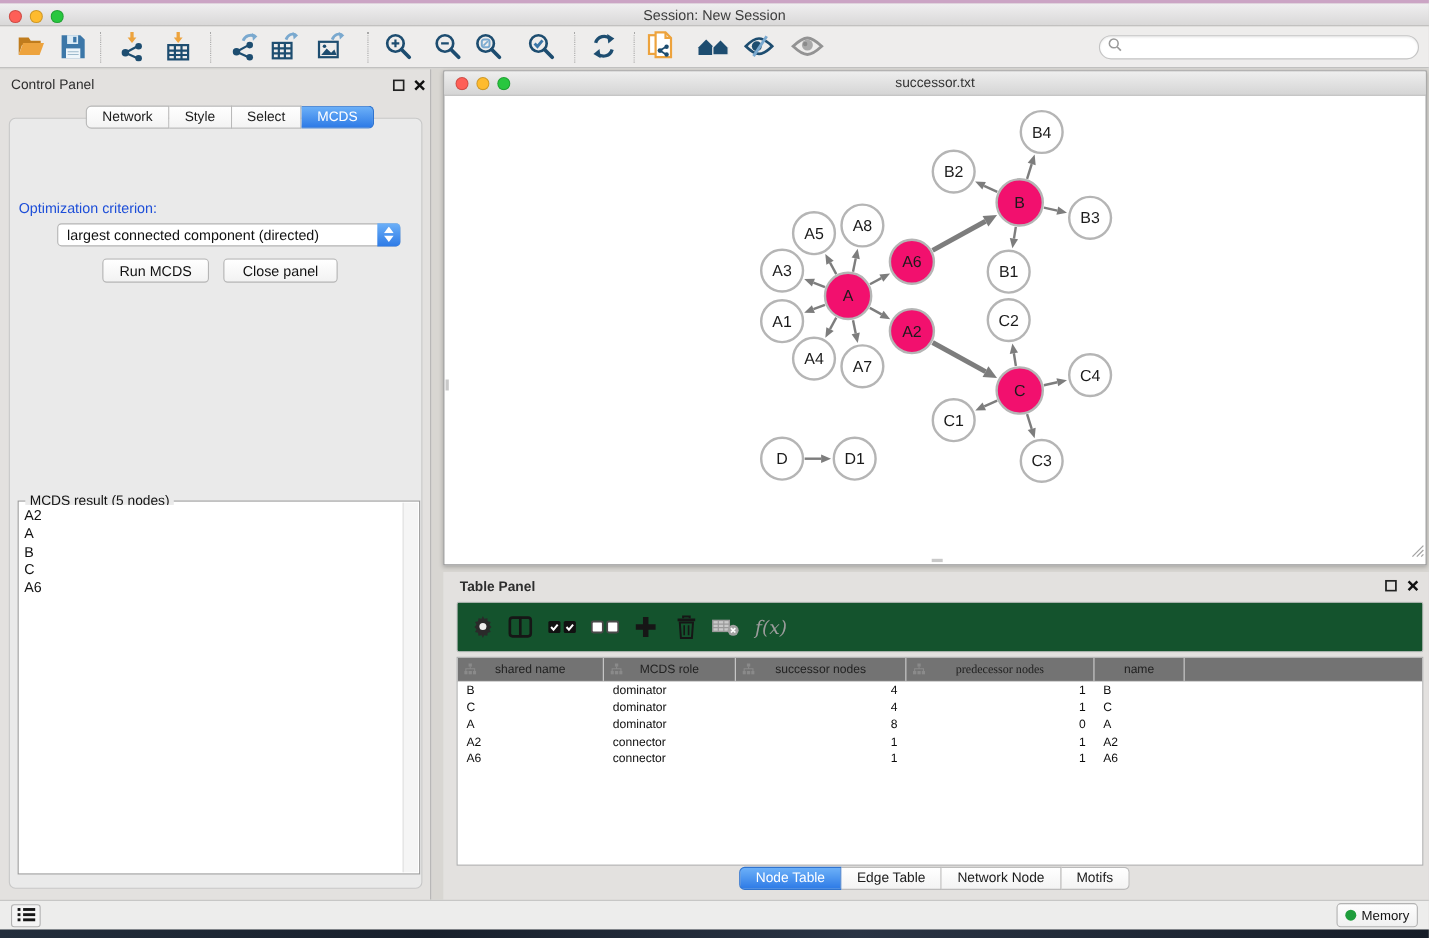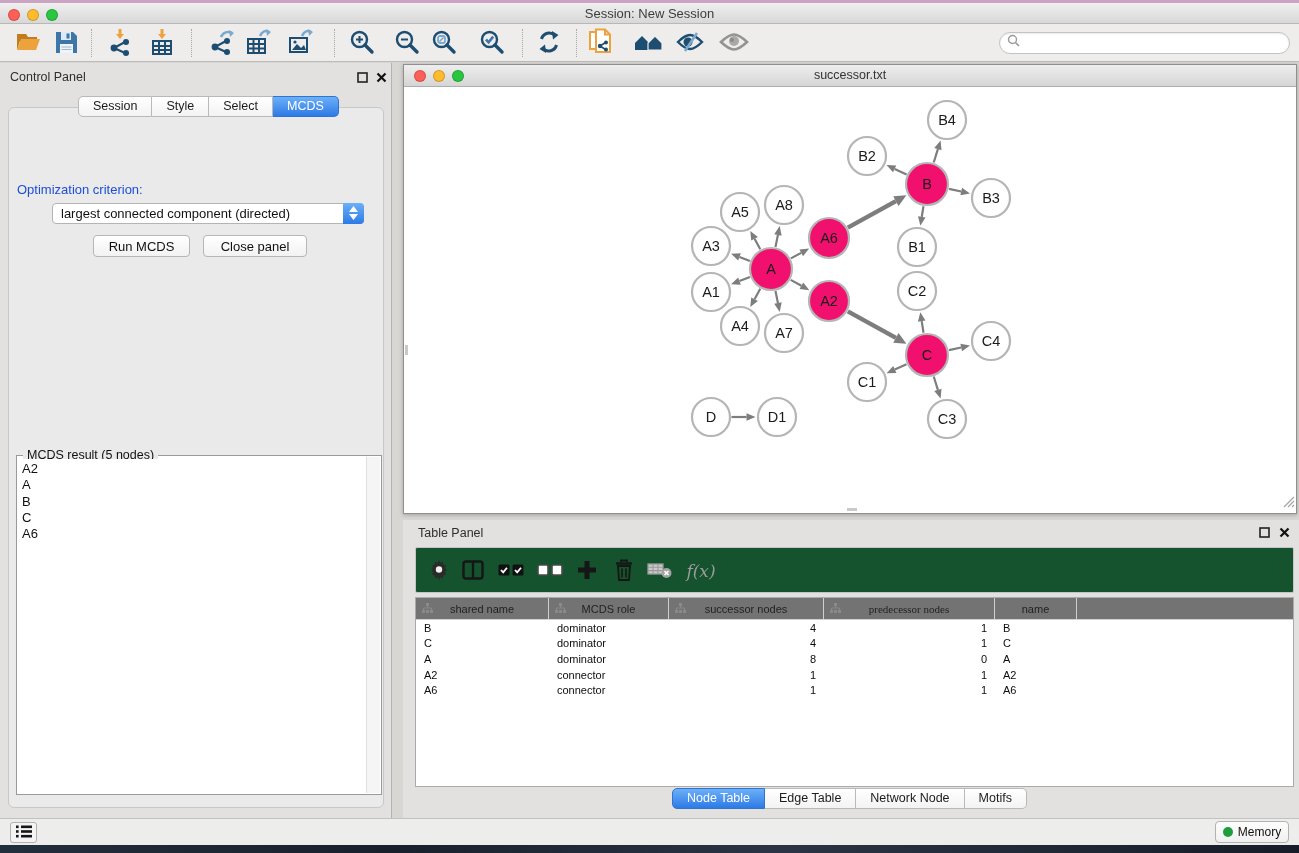--- a/index.html
+++ b/index.html
@@ -47,21 +47,21 @@
   
   #network-window { left:403px; top:64px; width:894px; height:450px; background:#fff; border:1px solid #8f8f8f; box-shadow:0 1px 4px rgba(0,0,0,.25); }
   #nw-titlebar { position:absolute; left:0; top:0; right:0; height:22px; background:linear-gradient(#eeeeee,#d5d5d5); border-bottom:1px solid #aeaeae; }
   #nw-title { width:100%; text-align:center; font-size:12.5px; color:#333; line-height:21px; }
   #graph-svg { position:absolute; left:0; top:22px; }
   #nw-grip { position:absolute; right:1px; bottom:1px; }
   .scrollmark { position:absolute; background:#c9c9c9; }
 
   
   #table-panel { left:403px; top:520px; width:896px; height:298px; background:#e3e1df; }
-  #tp-title { left:15px; top:6px; font-size:12.5px; color:#2e2e2e; }
+  #tp-title { left:15px; top:6px; font-size:12.5px; color:#2e2e2e;font-weight:bold; }
   #tp-toolbar { left:12px; top:27px; width:879px; height:46px; background:#14532d; border:1px solid #c5c5c5; border-radius:2px; }
   .tpbtn { position:absolute; top:7px; width:32px; height:32px; background:none; border:none; display:flex; align-items:center; justify-content:center; cursor:pointer; }
   #fx-label { font-family:"DejaVu Serif", serif; font-style:italic; font-size:17px; color:#9c9c9c; }
   #data-table { left:12px; top:77px; width:879px; height:190px; background:#fff; border:1px solid #ababab; overflow:hidden; }
   #thead { display:flex; height:22px; background:#737373; border-bottom:1px solid #d2d2d2; }
   .th { position:relative; display:flex; align-items:center; justify-content:center; font-size:11px; color:#222; border-right:1px solid #cfcfcf; }
   .th .hicon { position:absolute; left:6px; top:5px; }
   #tbody { font-size:11px; color:#0d0d0d; }
   .tr { display:flex; height:15.6px; align-items:center; }
   .td { padding:0 8px; white-space:nowrap; }
@@ -272,21 +272,21 @@
     <div id="mcds-list">
         <div>A2</div>
         <div>A</div>
         <div>B</div>
         <div>C</div>
         <div>A6</div>
       </div>
     <div id="mcds-scroll"></div>
   </div>
   <div class="seg" style="left:78px; top:33px;">
-      <button class="sg">Session</button>
+      <button class="sg">Network</button>
       <button class="sg">Style</button>
       <button class="sg">Select</button>
       <button class="sg on">MCDS</button>
     </div>
 </div>
 
 <div id="network-window" class="abs">
   <div id="nw-titlebar">
     <div class="lights" style="left:10px; top:5px;">
       <span class="light red"></span>

